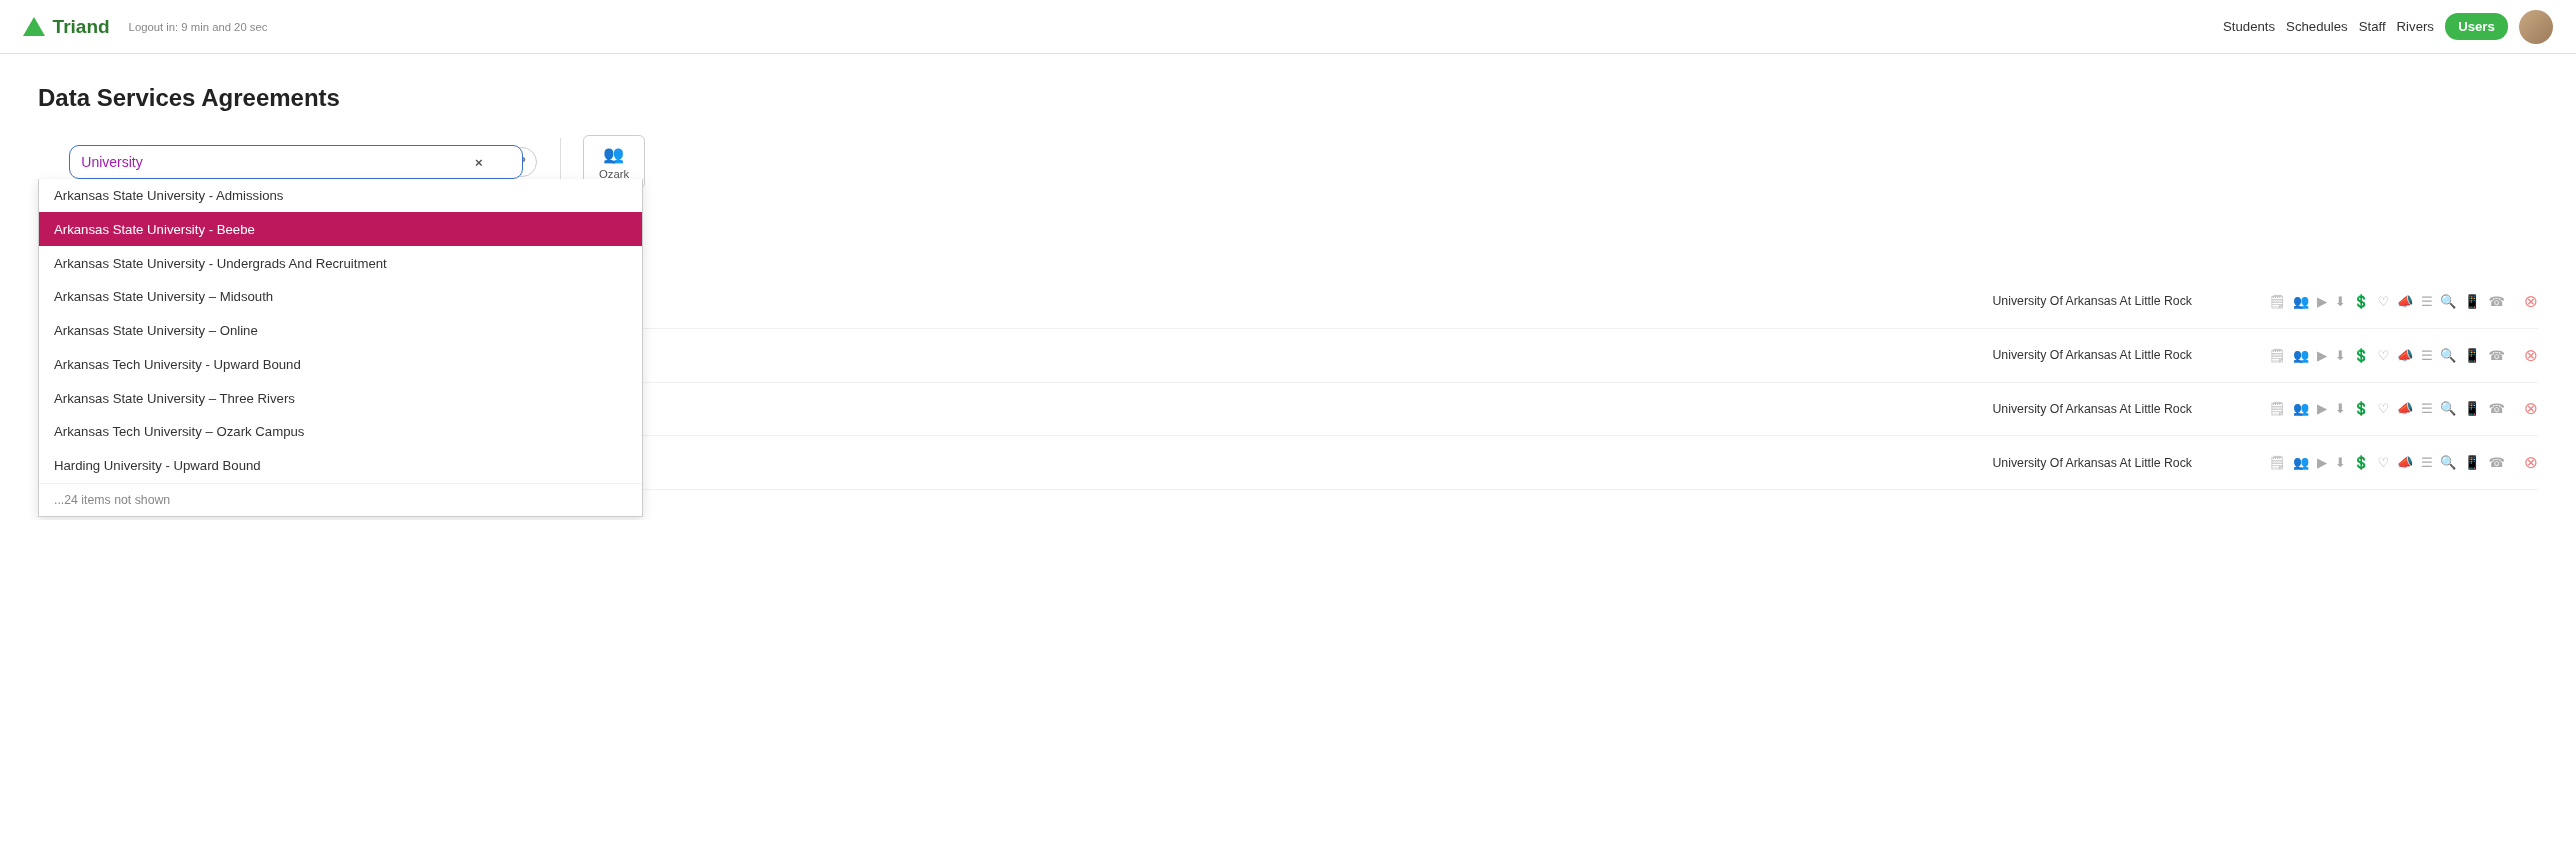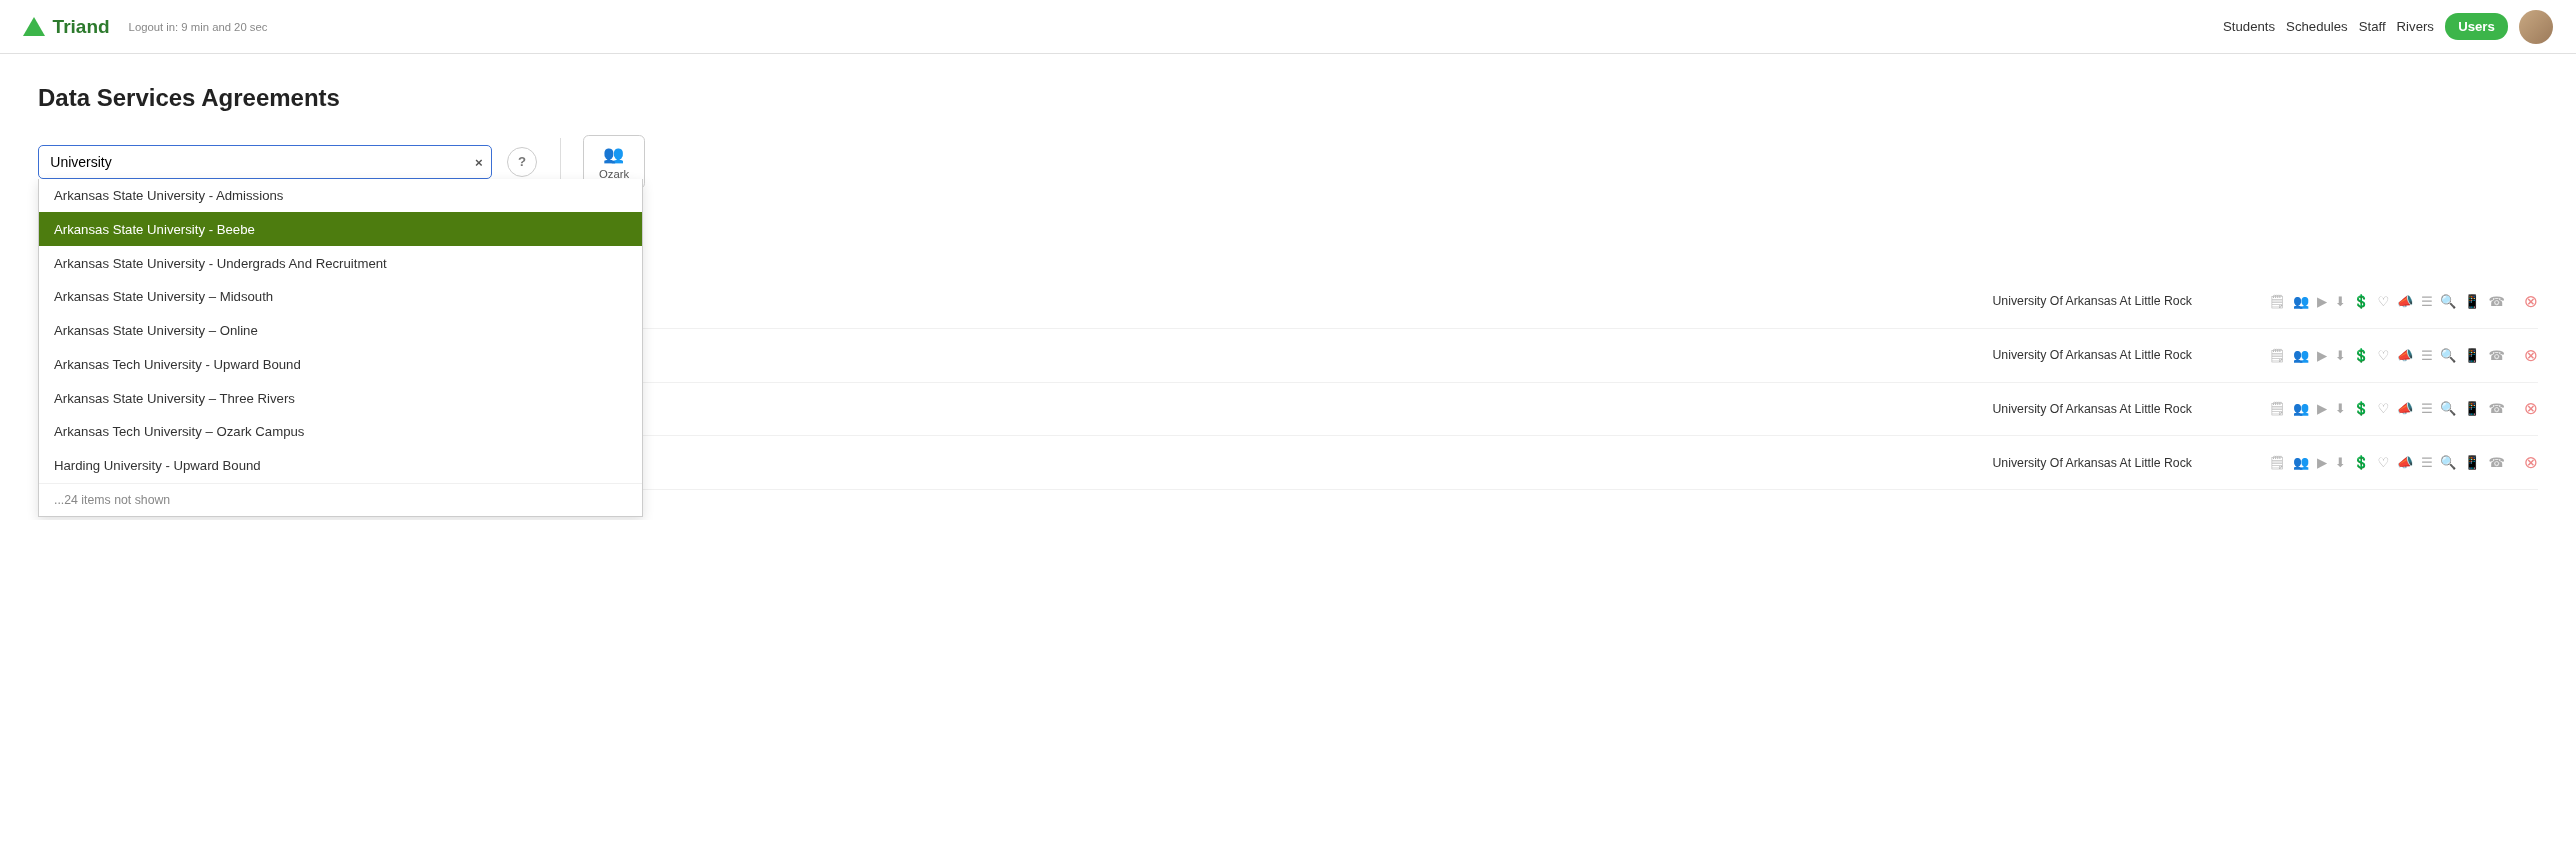--- a/index.html
+++ b/index.html
@@ -92,25 +92,26 @@
       gap: 15px;
       margin-bottom: 15px;
     }
     .search-wrapper {
       position: relative;
       width: 454px;
     }
     .search-input {
       width: 100%;
       border: 1.9px solid #3b6fd4;
-      border-radius: 5px;
+      border-radius: 10px;
       padding: 7.6px 34px 7.6px 11.3px;
       font-size: 14px;
-      color: #000000;
+      color: #a21caf;
       outline: none;
+      margin-left: 31px;
     }
     .search-clear {
       position: absolute;
       right: 9.4px;
       top: 50%;
       transform: translateY(-50%);
       cursor: pointer;
       font-size: 13.2px;
       color: #555;
       background: none;
@@ -167,21 +168,21 @@
       box-shadow: 0 3.8px 11.3px rgba(0,0,0,0.12);
     }
     .dropdown-item {
       padding: 9.4px 15px;
       cursor: pointer;
       font-size: 13.2px;
       color: #333;
       white-space: nowrap;
     }
     .dropdown-item.selected {
-      background: #4d7c0f;
+      background: #be185d;
       color: #fff;
     }
     .dropdown-more {
       padding: 9.4px 15px;
       font-size: 12.3px;
       color: #888;
       border-top: 0.9px solid #f0f0f0;
     }
 
     

